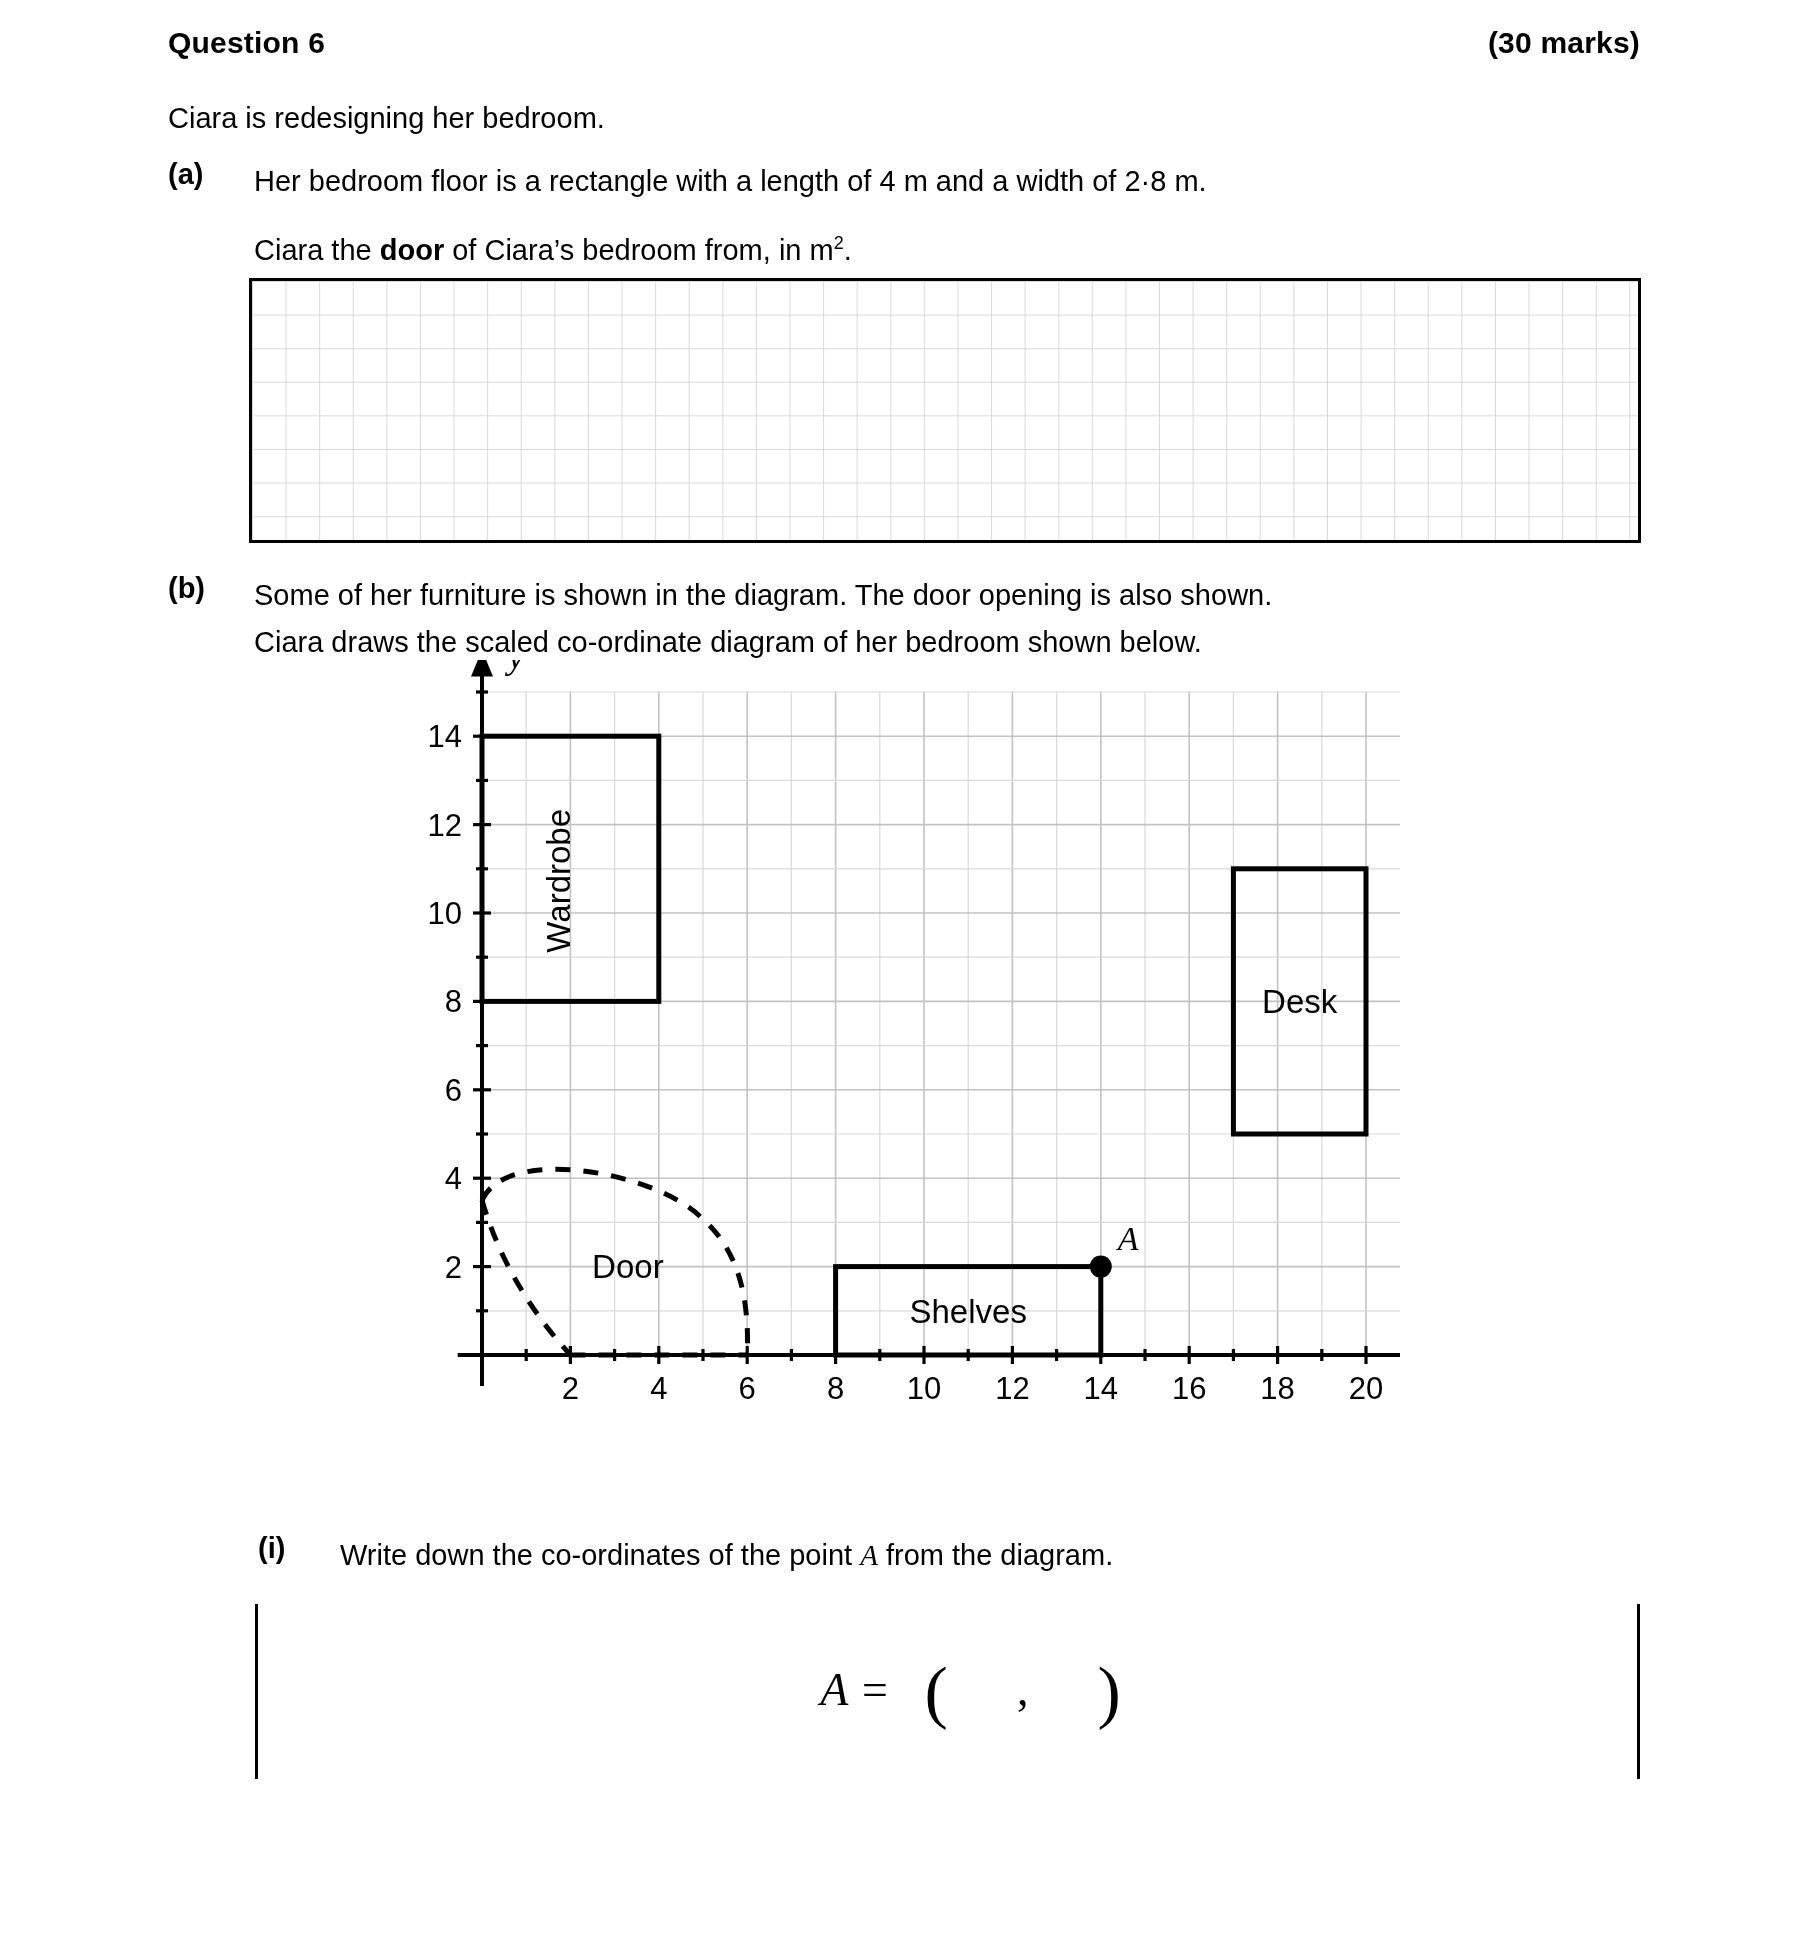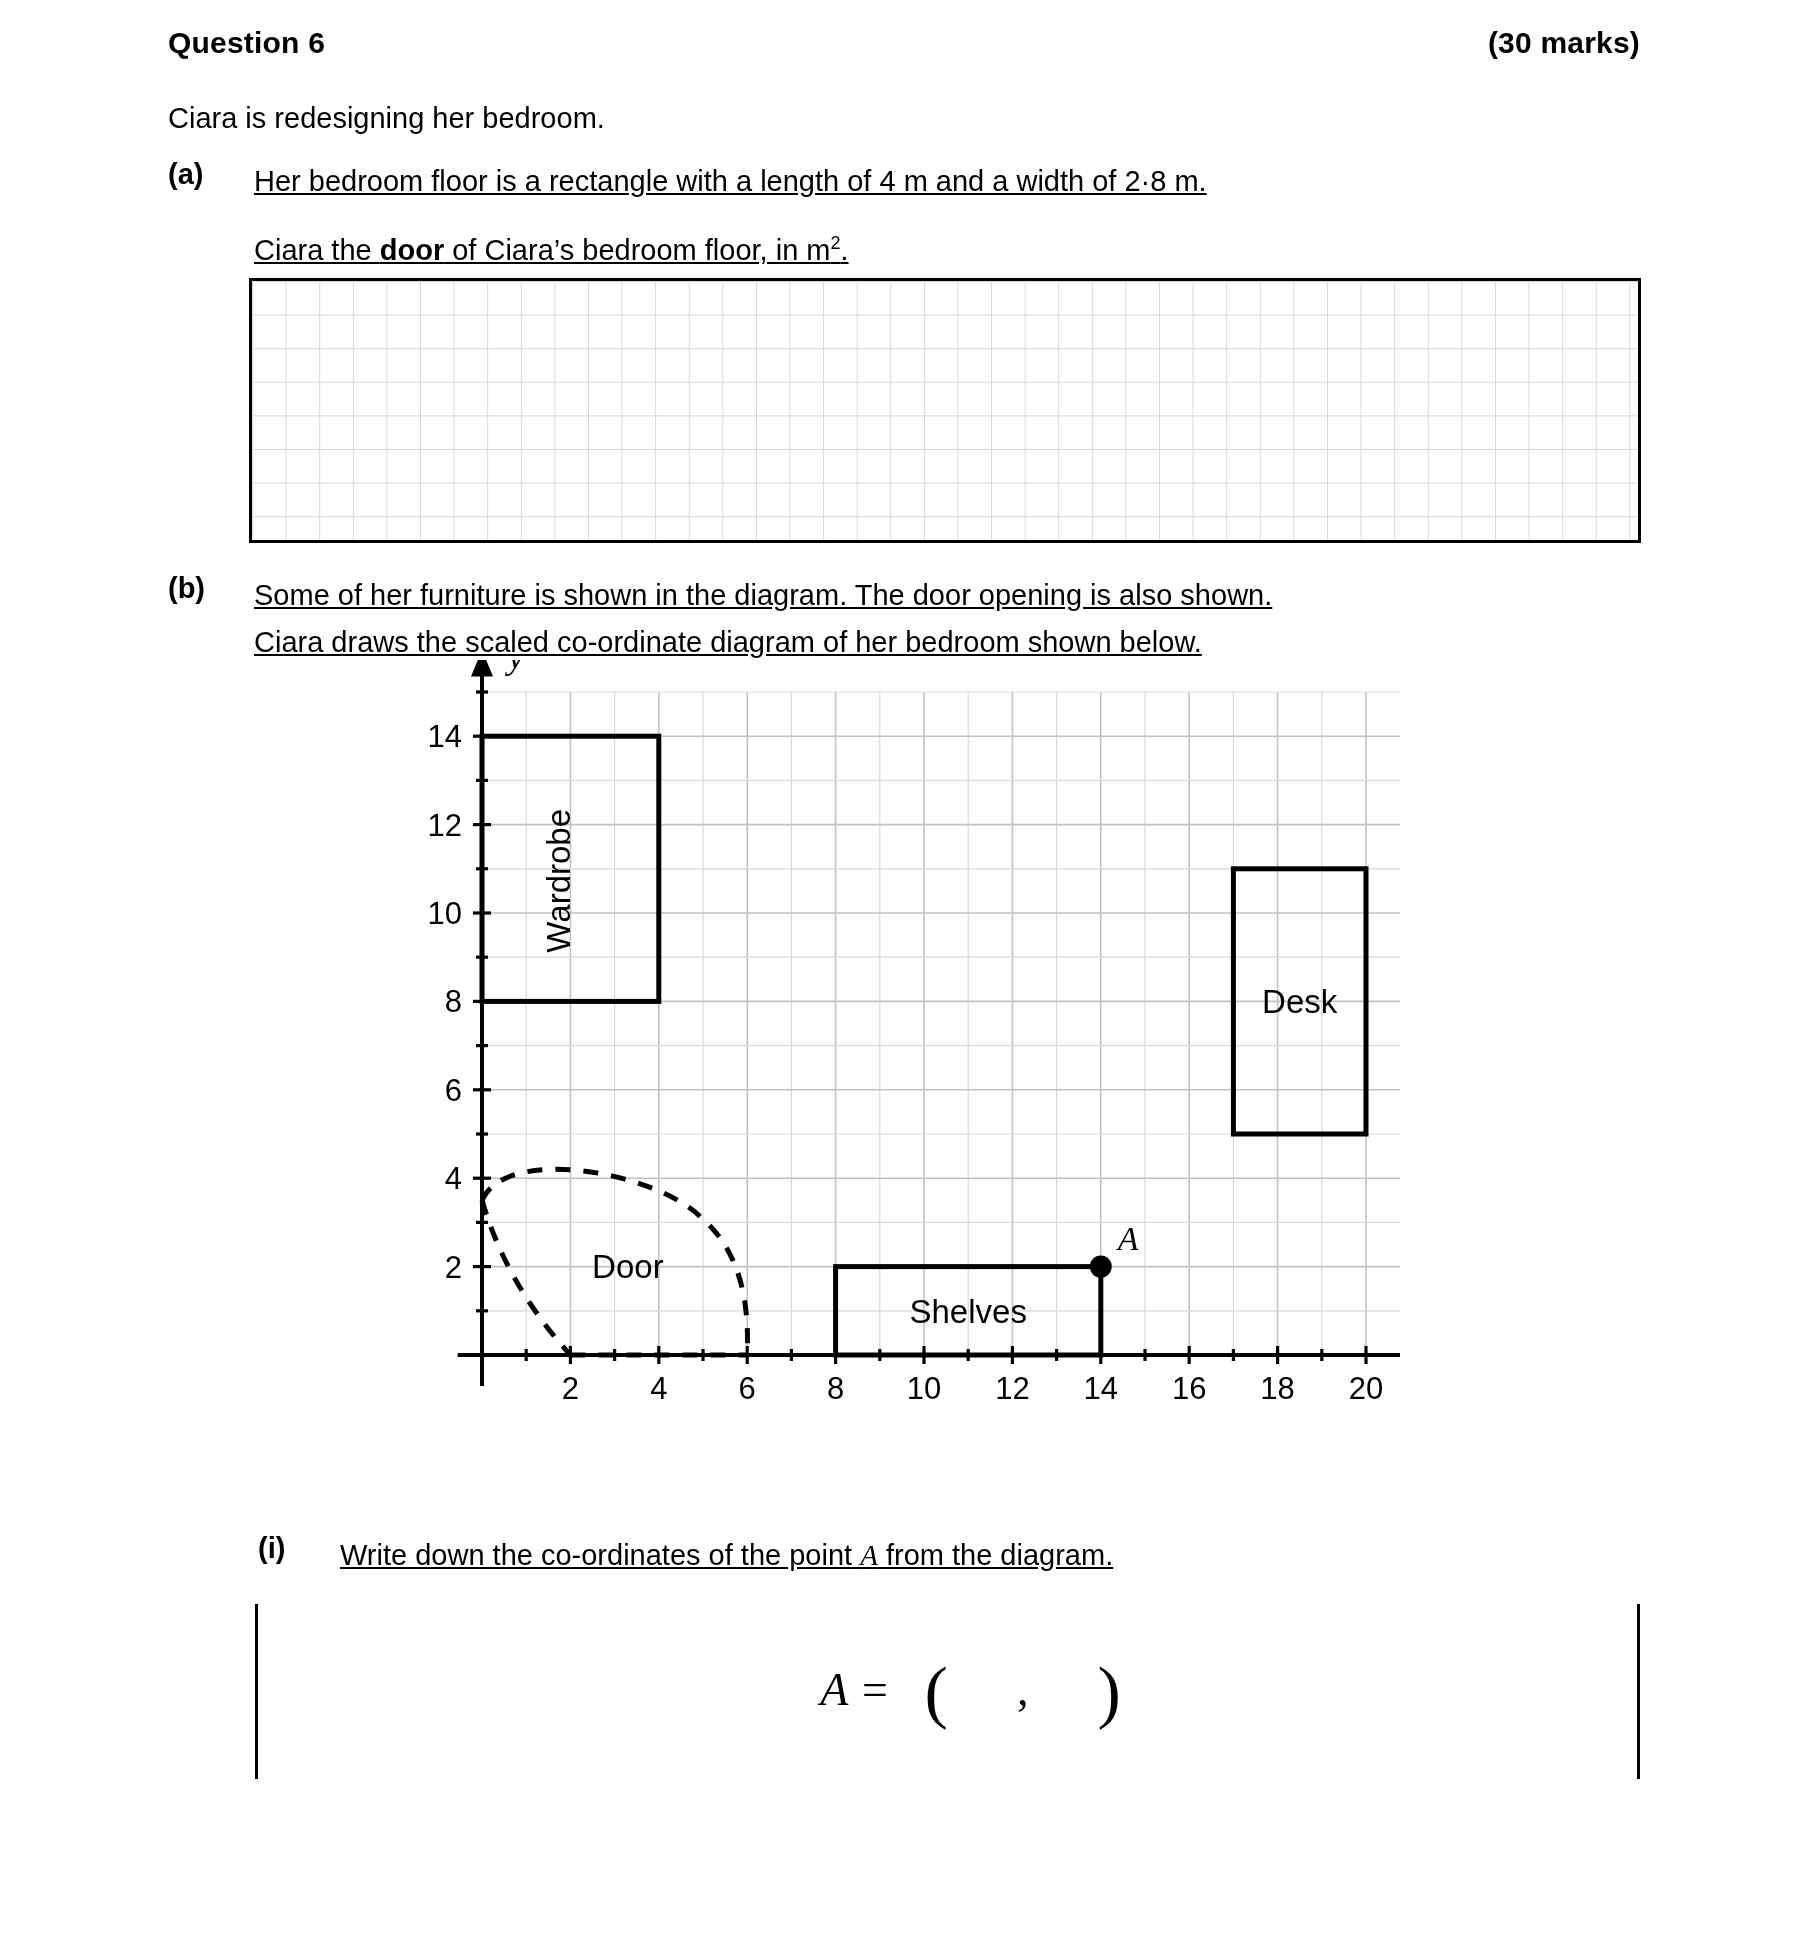--- a/index.html
+++ b/index.html
@@ -48,21 +48,20 @@
   }
   .part .lbl {
     font-weight: bold;
     font-size: 29px;
     width: 86px;
     flex: none;
   }
   .part .txt {
     font-size: 29px;
     line-height: 1.62;
-    text-decoration: underline;
   }
   #part-a { left: 168px; top: 158px; }
   #part-b { left: 168px; top: 572px; }
   #part-i { left: 258px; top: 1532px; }
   #part-i .lbl { width: 82px; }
 
   .sub { vertical-align: super; font-size: 0.62em; }
   .bold { font-weight: bold; }
   .ital { font-family: "Liberation Serif", serif; font-style: italic; }
 
@@ -166,21 +165,21 @@
   <div class="marks">(30 marks)</div>
 </div>
 
 <div class="intro">Ciara is redesigning her bedroom.</div>
 
 <div class="part" id="part-a">
   <div class="lbl">(a)</div>
   <div class="txt">
     <div>Her bedroom floor is a rectangle with a length of 4 m and a width of 2·8 m.</div>
     <div style="margin-top:22px;">
-      <span>Ciara the </span><span class="bold">door</span><span> of Ciara’s bedroom floor, in m</span><span class="sub">2</span><span>.</span>
+      <span>Ciara the </span><span class="bold">door</span><span> of Ciara’s bedroom from, in m</span><span class="sub">2</span><span>.</span>
     </div>
   </div>
 </div>
 
 <div class="answerbox" id="answer-a"></div>
 
 <div class="part" id="part-b">
   <div class="lbl">(b)</div>
   <div class="txt">
     <div>Some of her furniture is shown in the diagram.  The door opening is also shown.</div>

